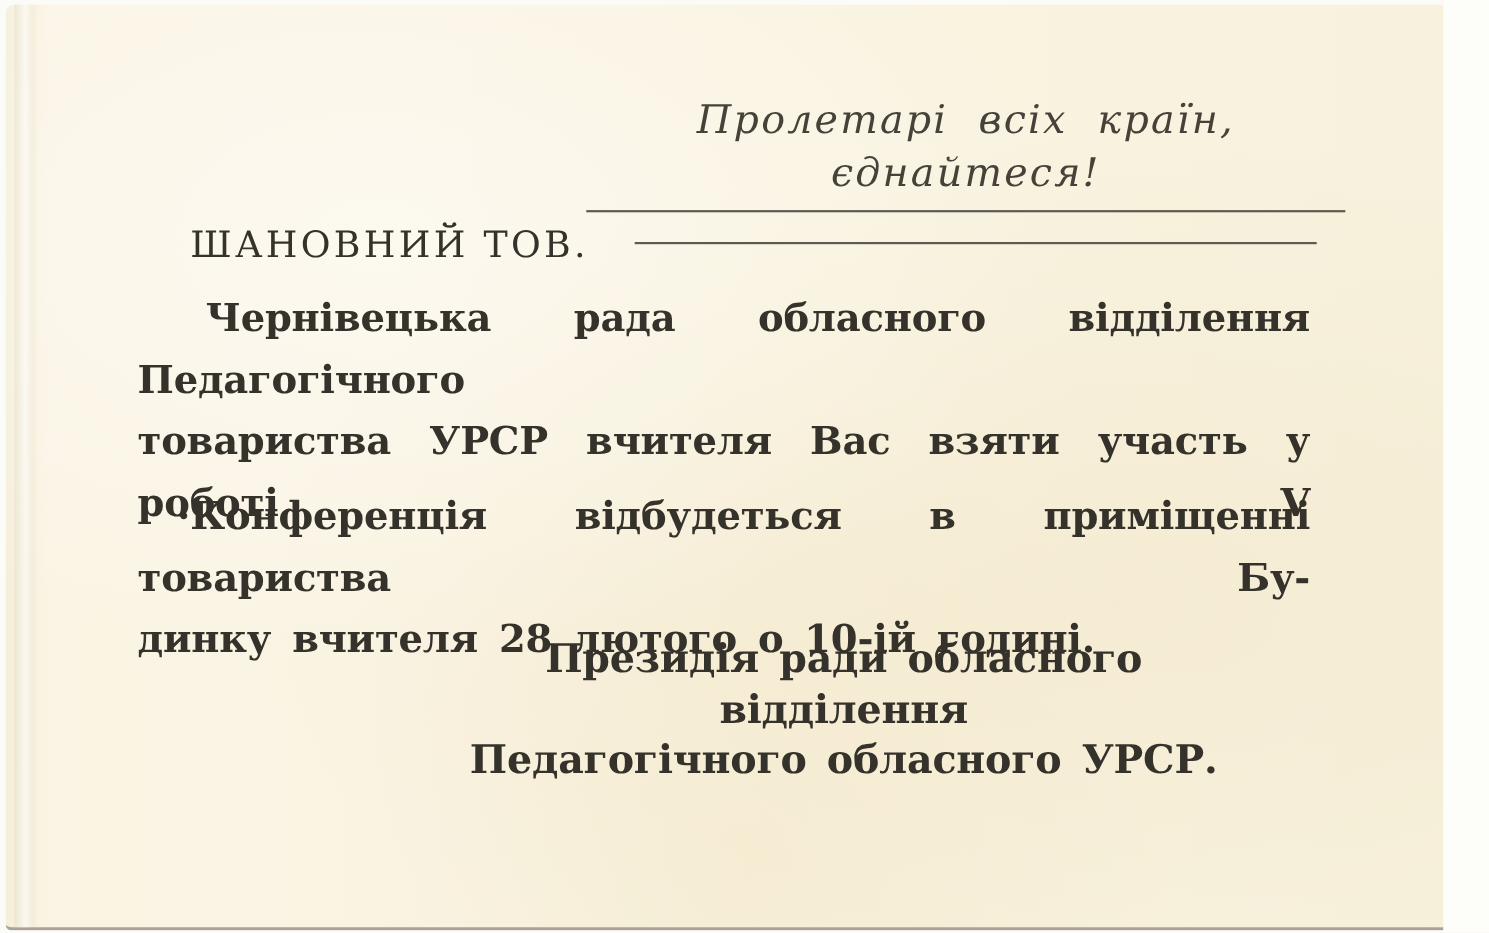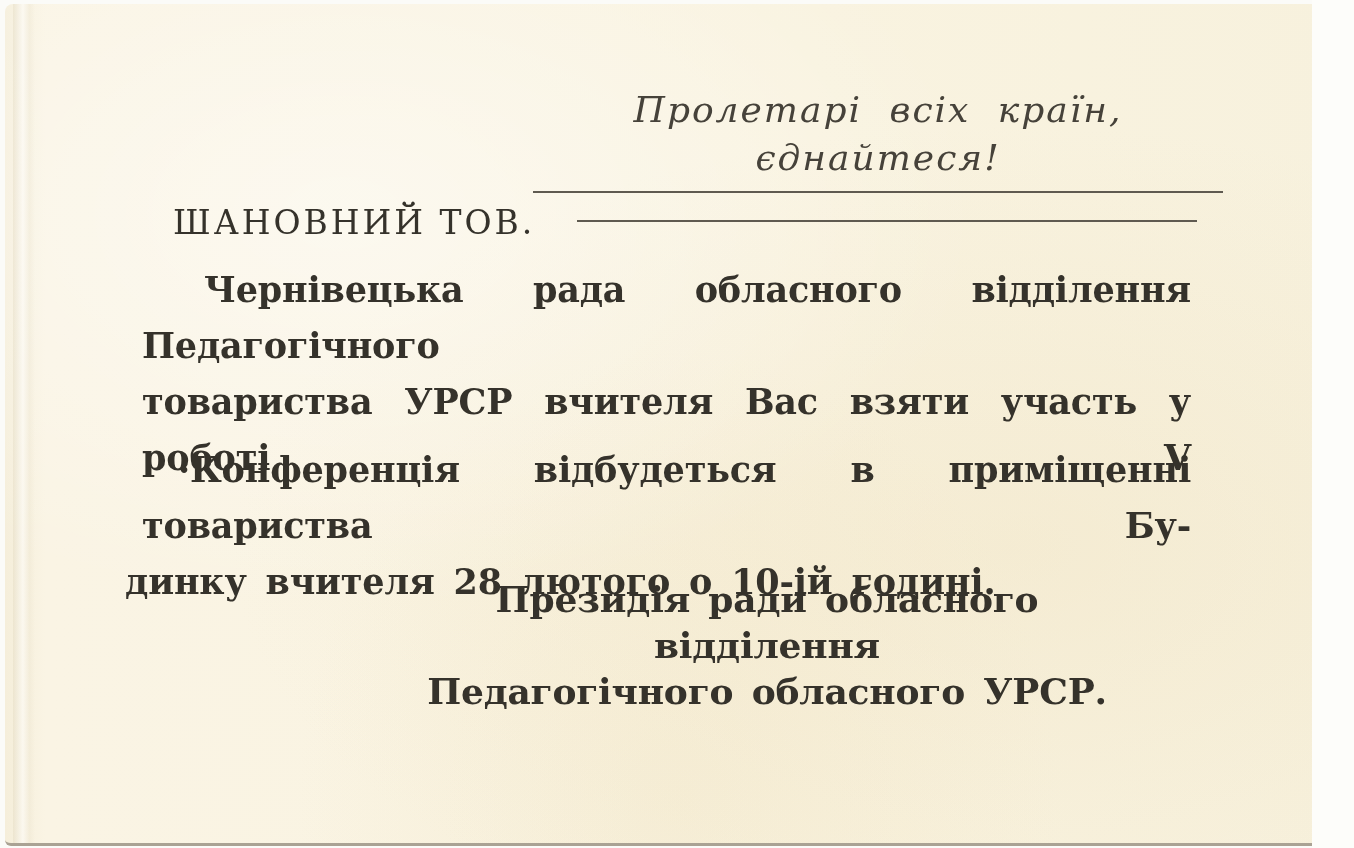--- a/index.html
+++ b/index.html
@@ -48,21 +48,21 @@
     border-bottom:2px solid var(--rule,#5f5a50);
     height:0;
   }
   .para{position:absolute;left:120px;width:1066px;color:var(--ink,#35322b);}
   .para1{top:258px;}
   .para2{top:438px;}
   .jline,.plain{
     font-weight:bold;font-size:35px;line-height:56px;
     letter-spacing:-0.2px;
   }
-  .jline{text-align:justify;text-align-last:justify;margin-left:17px;}
+  .jline{text-align:justify;text-align-last:justify;}
   .indent1{text-indent:62px;}
   .indent2{text-indent:36px;}
   .plain{text-align:left;word-spacing:7px;}
   .signature{
     position:absolute;left:402px;top:572px;width:720px;
     text-align:center;color:var(--ink,#35322b);
   }
   .sig-line{
     font-weight:bold;font-size:36px;line-height:46px;
     word-spacing:6px;letter-spacing:-0.2px;

